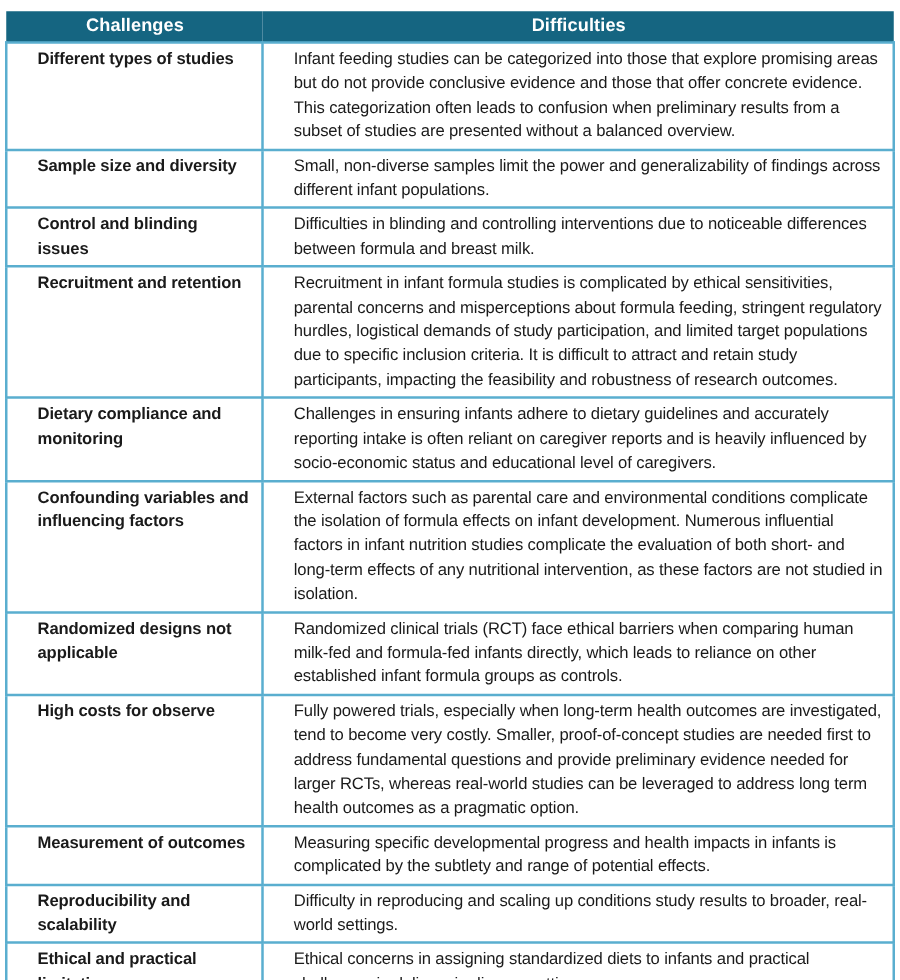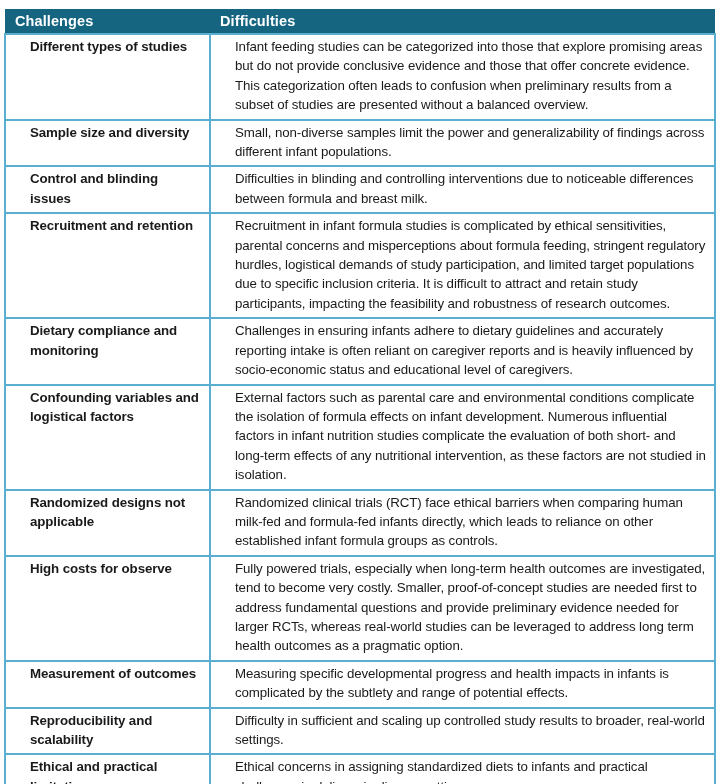--- a/index.html
+++ b/index.html
@@ -18,21 +18,21 @@
   table.challenges {
     border-collapse: collapse;
     width: 712px;
     table-layout: fixed;
   }
   table.challenges th {
     background: var(--header-bg, #156581);
     color: var(--header-text, #ffffff);
     font-size: 14.5px;
     font-weight: bold;
-    text-align: left;
+    text-align: center;
     padding: 4px 9px 4px 10px;
     border: none;
     letter-spacing: 0.1px;
   }
   table.challenges th:first-child {
     width: 186px;
   }
   table.challenges td {
     border: 2px solid var(--border-color, #5aaecf);
     vertical-align: top;
@@ -76,38 +76,38 @@
         </tr>
         <tr>
           <td class="challenge-cell">Recruitment and retention</td>
           <td class="desc-cell">Recruitment in infant formula studies is complicated by ethical sensitivities, parental concerns and misperceptions about formula feeding, stringent regulatory hurdles, logistical demands of study participation, and limited target populations due to specific inclusion criteria. It is difficult to attract and retain study participants, impacting the feasibility and robustness of research outcomes.</td>
         </tr>
         <tr>
           <td class="challenge-cell">Dietary compliance and monitoring</td>
           <td class="desc-cell">Challenges in ensuring infants adhere to dietary guidelines and accurately reporting intake is often reliant on caregiver reports and is heavily influenced by socio-economic status and educational level of caregivers.</td>
         </tr>
         <tr>
-          <td class="challenge-cell">Confounding variables and logistical factors</td>
+          <td class="challenge-cell">Confounding variables and influencing factors</td>
           <td class="desc-cell">External factors such as parental care and environmental conditions complicate the isolation of formula effects on infant development. Numerous influential factors in infant nutrition studies complicate the evaluation of both short- and long-term effects of any nutritional intervention, as these factors are not studied in isolation.</td>
         </tr>
         <tr>
           <td class="challenge-cell">Randomized designs not applicable</td>
           <td class="desc-cell">Randomized clinical trials (RCT) face ethical barriers when comparing human milk-fed and formula-fed infants directly, which leads to reliance on other established infant formula groups as controls.</td>
         </tr>
         <tr>
           <td class="challenge-cell">High costs for observe</td>
           <td class="desc-cell">Fully powered trials, especially when long-term health outcomes are investigated, tend to become very costly. Smaller, proof-of-concept studies are needed first to address fundamental questions and provide preliminary evidence needed for larger RCTs, whereas real-world studies can be leveraged to address long term health outcomes as a pragmatic option.</td>
         </tr>
         <tr>
           <td class="challenge-cell">Measurement of outcomes</td>
           <td class="desc-cell">Measuring specific developmental progress and health impacts in infants is complicated by the subtlety and range of potential effects.</td>
         </tr>
         <tr>
           <td class="challenge-cell">Reproducibility and scalability</td>
-          <td class="desc-cell">Difficulty in sufficient and scaling up controlled study results to broader, real-world settings.</td>
+          <td class="desc-cell">Difficulty in reproducing and scaling up conditions study results to broader, real-world settings.</td>
         </tr>
         <tr>
           <td class="challenge-cell">Ethical and practical limitations</td>
           <td class="desc-cell">Ethical concerns in assigning standardized diets to infants and practical challenges in delivery in diverse settings.</td>
         </tr>
       </tbody>
   </table>
 </div>
 
 </body></html>

